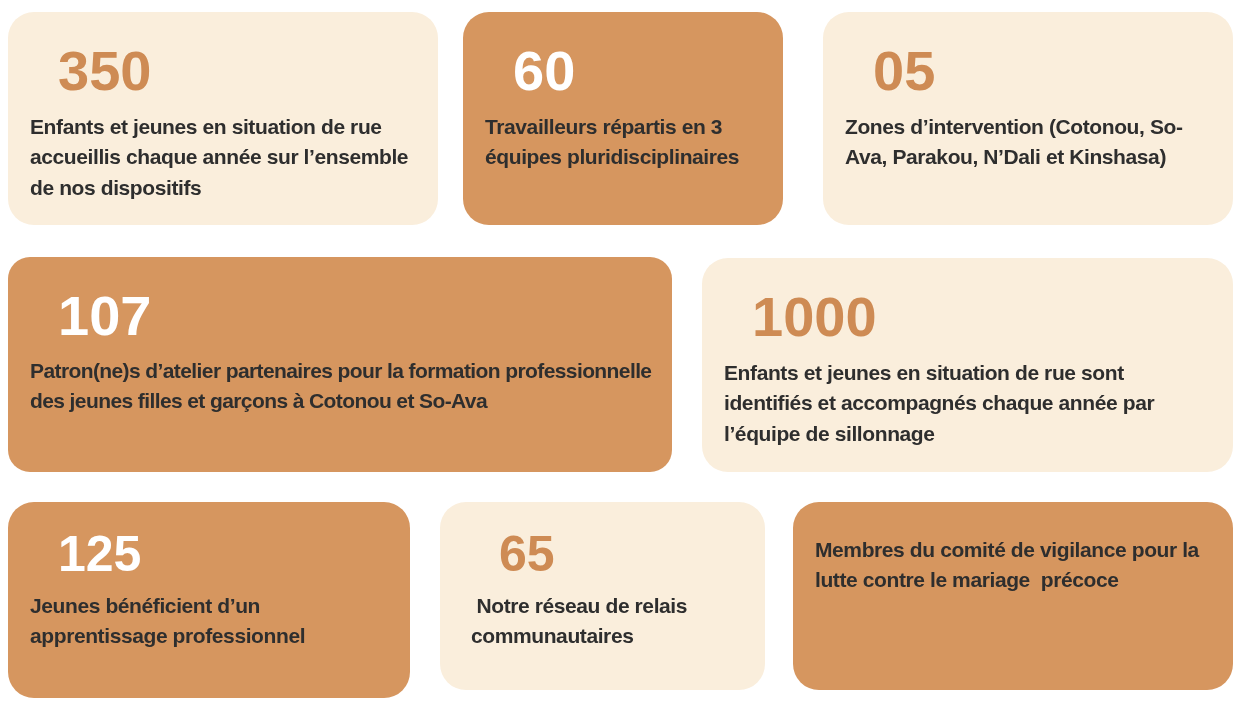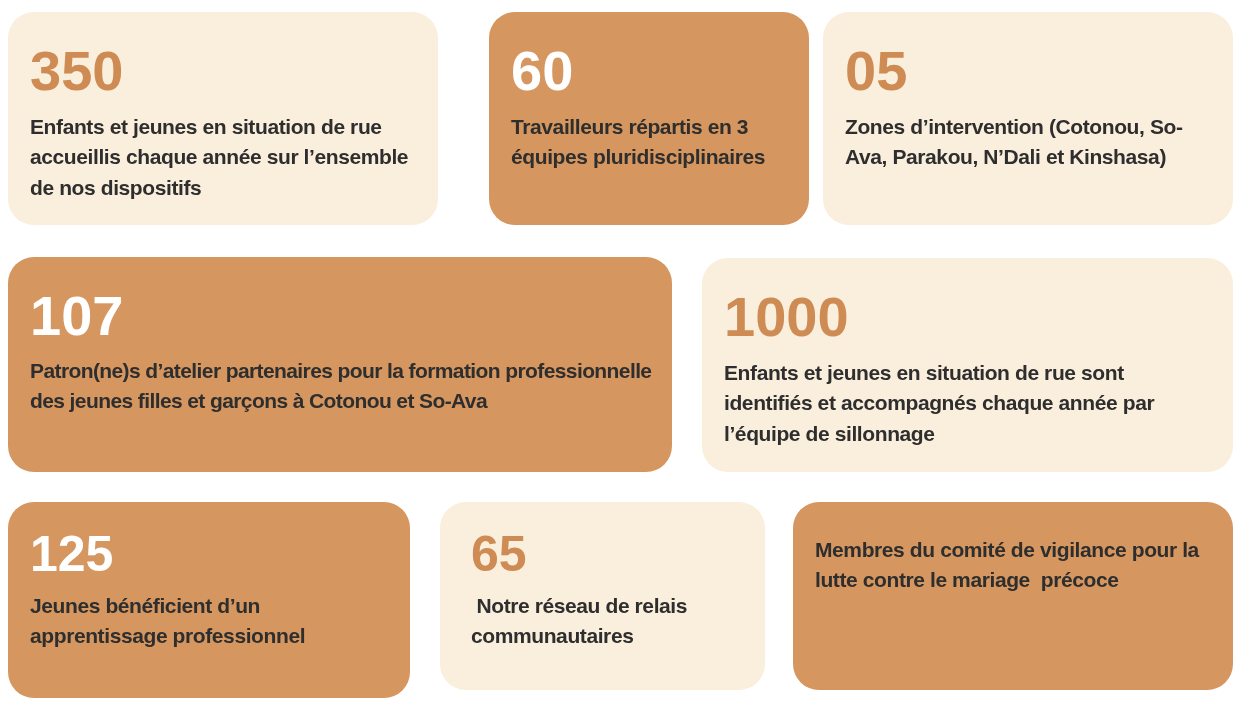--- a/index.html
+++ b/index.html
@@ -22,39 +22,40 @@
     padding: 28px 16px 0 22px;
   }
   .card[data-variant="orange"] { background: var(--card-orange, #D6965F); }
   .card[data-variant="cream"]  { background: var(--card-cream, #FAEEDC); }
 
   .num {
     font-size: 56px;
     font-weight: 700;
     line-height: 1.12;
     letter-spacing: 0px;
+    margin-left: 28px;
   }
   .card[data-variant="orange"] .num { color: var(--num-light, #FFFFFF); }
   .card[data-variant="cream"]  .num { color: var(--num-accent, #CE8B54); }
 
   .desc {
     margin: 9px 0 0 0;
     font-size: 21px;
     font-weight: 700;
     line-height: 1.45;
     letter-spacing: -0.4px;
     color: var(--text-dark, #2E2E2E);
     white-space: pre-wrap;
   }
 
   
   .c1 { left: 8px;   top: 12px;  width: 430px; height: 213px; }
-  .c2 { left: 489px; top: 12px;  width: 320px; height: 213px; }
+  .c2 { left: 463px; top: 12px;  width: 320px; height: 213px; }
   .c3 { left: 823px; top: 12px;  width: 410px; height: 213px; }
-  .c4 { left: 8px;   top: 257px; width: 664px; height: 215px; }
+  .c4 { left: 8px;   top: 257px; width: 664px; height: 215px; border-radius: 22px; }
   .c5 { left: 702px; top: 258px; width: 531px; height: 214px; }
   .c6 { left: 8px;   top: 502px; width: 402px; height: 196px; }
   .c7 { left: 440px; top: 502px; width: 325px; height: 188px; padding-left: 31px; }
   .c8 { left: 793px; top: 502px; width: 440px; height: 188px; }
 
   
   .c6, .c7, .c8 { padding-top: 24px; }
   .c6 .num, .c7 .num, .c8 .num { font-size: 50px; }
 
   

